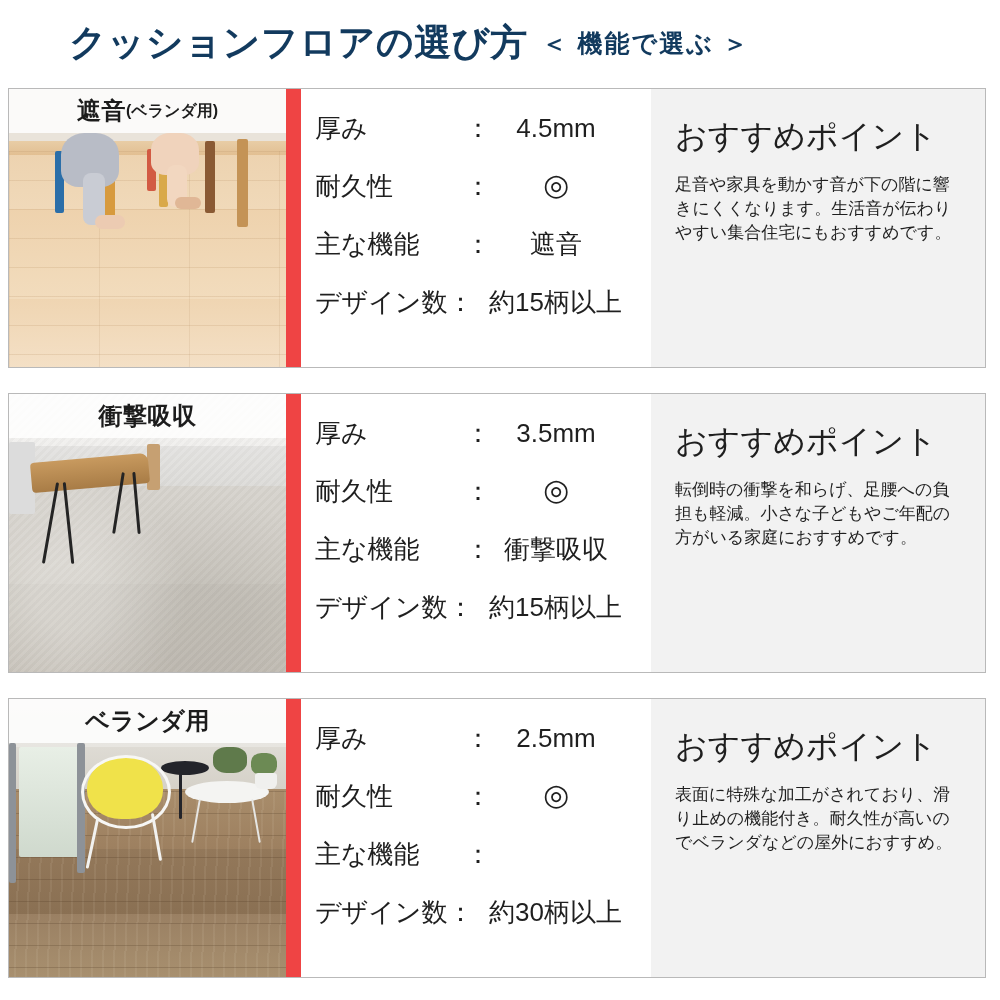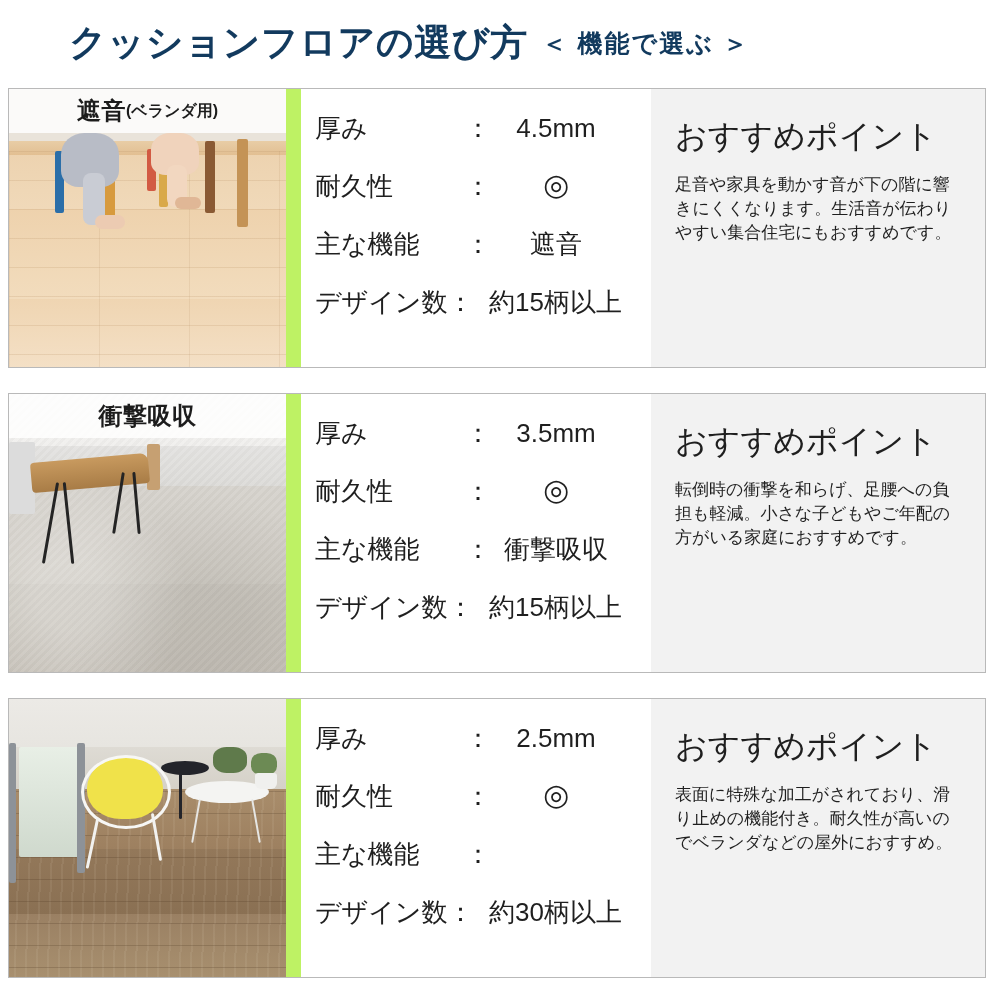--- a/index.html
+++ b/index.html
@@ -49,21 +49,21 @@
     letter-spacing: 2px;
   }
 
   
   .card {
     position: absolute;
     left: 8px;
     width: 978px;
     border: 1px solid #b9b9b9;
     box-sizing: border-box;
-    background: #bef264;
+    background: #ef4444;
     display: flex;
     overflow: hidden;
   }
   #card-0 { top: 88px;  height: 280px; }
   #card-1 { top: 393px; height: 280px; }
   #card-2 { top: 698px; height: 280px; }
 
   
   .photo-col {
     position: relative;
@@ -361,20 +361,24 @@
         <div class="leg" style="left:146px; top:114px; width:3px;   height:48px; background:#f2f2f0; z-index:4; transform:rotate(-10deg);"></div>
         <div class="kid" style="left:152px; top:62px;  width:48px;  height:14px; background:#23242a; border-radius:50%; z-index:3;"></div>
         <div class="leg" style="left:170px; top:74px;  width:3px;   height:46px; background:#23242a; z-index:3;"></div>
         <div class="kid" style="left:176px; top:82px;  width:84px;  height:22px; background:#f4f4f2; border-radius:50%; z-index:3;"></div>
         <div class="leg" style="left:186px; top:100px; width:2px;   height:44px; background:#e6e6e4; z-index:3; transform:rotate(10deg);"></div>
         <div class="leg" style="left:246px; top:100px; width:2px;   height:44px; background:#e6e6e4; z-index:3; transform:rotate(-10deg);"></div>
         <div class="kid" style="left:204px; top:48px;  width:34px;  height:26px; background:#5f7a4b; border-radius:40%; z-index:3;"></div>
         <div class="kid" style="left:242px; top:54px;  width:26px;  height:22px; background:#6c8a54; border-radius:40%; z-index:3;"></div>
         <div class="leg" style="left:246px; top:74px;  width:22px;  height:16px; background:#f0f0ee; border-radius:3px 3px 6px 6px; z-index:3;"></div>
       </div>
+      <div class="label-band">
+        <span class="label-text">ベランダ用</span>
+        <span class="label-ruby"></span>
+      </div>
     </div>
 
     <div class="spec-col">
       <div class="spec-row">
         <span class="spec-label">厚み</span>
         <span class="spec-colon">：</span>
         <span class="spec-value">2.5mm</span>
       </div>
       <div class="spec-row">
         <span class="spec-label">耐久性</span>

